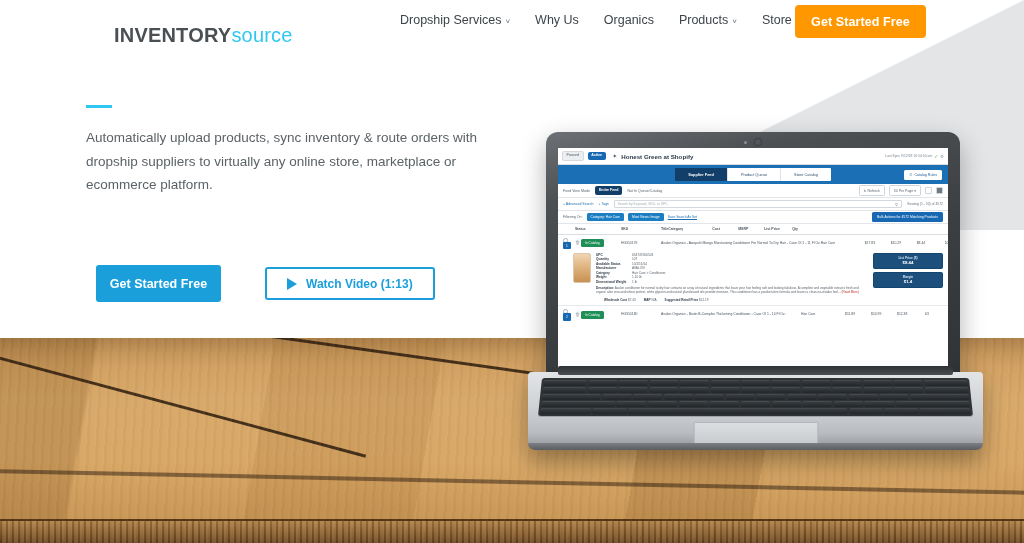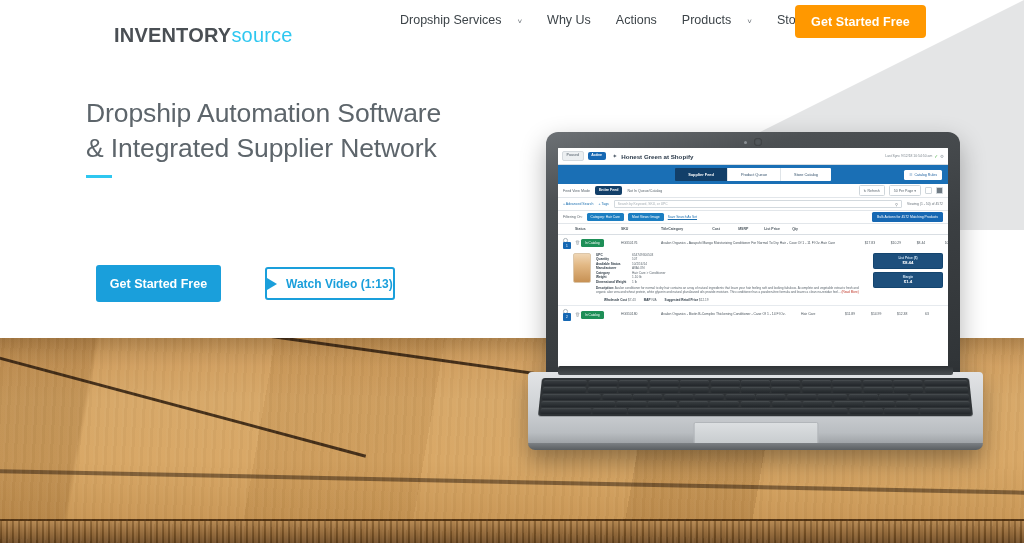--- a/index.html
+++ b/index.html
@@ -53,21 +53,21 @@
     position:absolute; left:0; top:0; width:1024px; height:44px; z-index:20;
     display:flex; align-items:center;
   }
   .logo { position:absolute; left:86px; top:24px; font-size:20px; letter-spacing:.2px; font-weight:700;margin-left:28px; }
   .logo .a { color:#4a4f54; }
   .logo .b { color:#2ec7f0; font-weight:400; }
 
   nav.main-menu { position:absolute; left:400px; top:13px; display:flex; align-items:center; gap:25px; }
   nav.main-menu a {
     font-size:12.5px; color:#3d4449; text-decoration:none; white-space:nowrap;
-    display:flex; align-items:center; gap:16px;
+    display:flex; align-items:center; gap:4px;
   }
   .caret { font-size:8px; color:#6a7177; position:relative; top:1px; }
 
   .btn-nav-cta {
     position:absolute; left:795px; top:5px; width:131px; height:33px;
     background:#ff9800; color:#fff; border:none; border-radius:4px;
     font-size:12.5px; font-weight:700; font-family:inherit; cursor:pointer;
     letter-spacing:.1px;
   }
 
@@ -76,21 +76,21 @@
   .hero h1 { font-size:26.5px; font-weight:300; color:#5d656b; line-height:1.32; letter-spacing:-.1px; }
   .hero .rule { width:26px; height:3px; background:#2ec7f0; margin:9px 0 18px 0; }
   .hero p { font-size:13.5px; color:#5b6368; line-height:1.75; font-weight:400; width:392px; }
 
   .hero-actions { position:absolute; left:96px; top:265px; display:flex; align-items:center; gap:44px; z-index:15; }
   .btn-primary {
     width:125px; height:37px; background:#1a9fdb; color:#fff; border:none; border-radius:3px;
     font-size:12.5px; font-weight:700; font-family:inherit; cursor:pointer;
   }
   .btn-video {
-    height:33px; padding:0 0; background:transparent; color:#1a9fdb;
+    height:33px; padding:0 20px; background:transparent; color:#1a9fdb;
     border:2px solid #1a9fdb; border-radius:3px; font-size:12px; font-weight:700;
     font-family:inherit; cursor:pointer; display:flex; align-items:center; gap:9px;
   }
   .play-tri { width:0;height:0;border-left:10px solid #1a9fdb;border-top:6px solid transparent;border-bottom:6px solid transparent; }
 
   
   .laptop { position:absolute; left:528px; top:132px; width:455px; height:340px; z-index:10; }
 
   .lid {
     position:absolute; left:18px; top:0; width:414px; height:248px;
@@ -231,44 +231,41 @@
 
     <nav class="main-menu">
       <a href="#">
         <span>Dropship Services</span>
         <span class="caret">˅</span>
       </a>
       <a href="#">
         <span>Why Us</span>
       </a>
       <a href="#">
-        <span>Actions</span>
+        <span>Organics</span>
       </a>
       <a href="#">
         <span>Products</span>
         <span class="caret">˅</span>
       </a>
       <a href="#">
         <span>Store</span>
         <span class="caret">˅</span>
       </a>
       <a href="#">
         <span>Login</span>
       </a>
     </nav>
 
     <button class="btn-nav-cta">Get Started Free</button>
   </header>
 
   <section class="hero">
-    <h1>
-      <span>Dropship Automation Software</span><br>
-      <span>&amp; Integrated Supplier Network</span>
-    </h1>
     <div class="rule"></div>
+    <p>Automatically upload products, sync inventory &amp; route orders with dropship suppliers to virtually any online store, marketplace or ecommerce platform.</p>
   </section>
 
   <div class="hero-actions">
     <button class="btn-primary">Get Started Free</button>
     <button class="btn-video">
       <span class="play-tri"></span>
       <span>Watch Video (1:13)</span>
     </button>
   </div>
 

